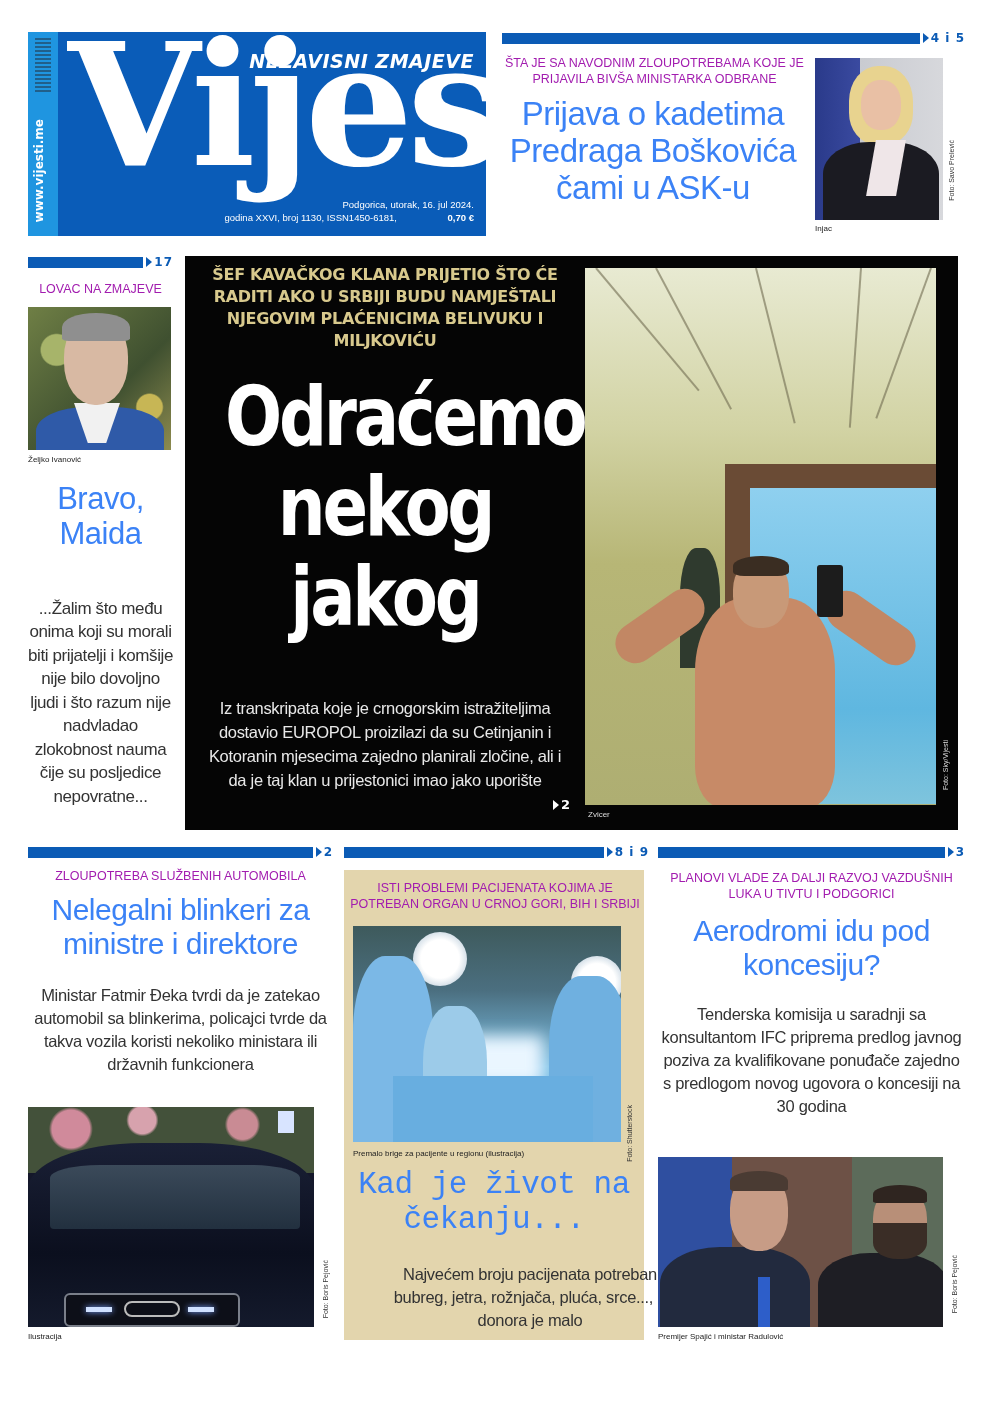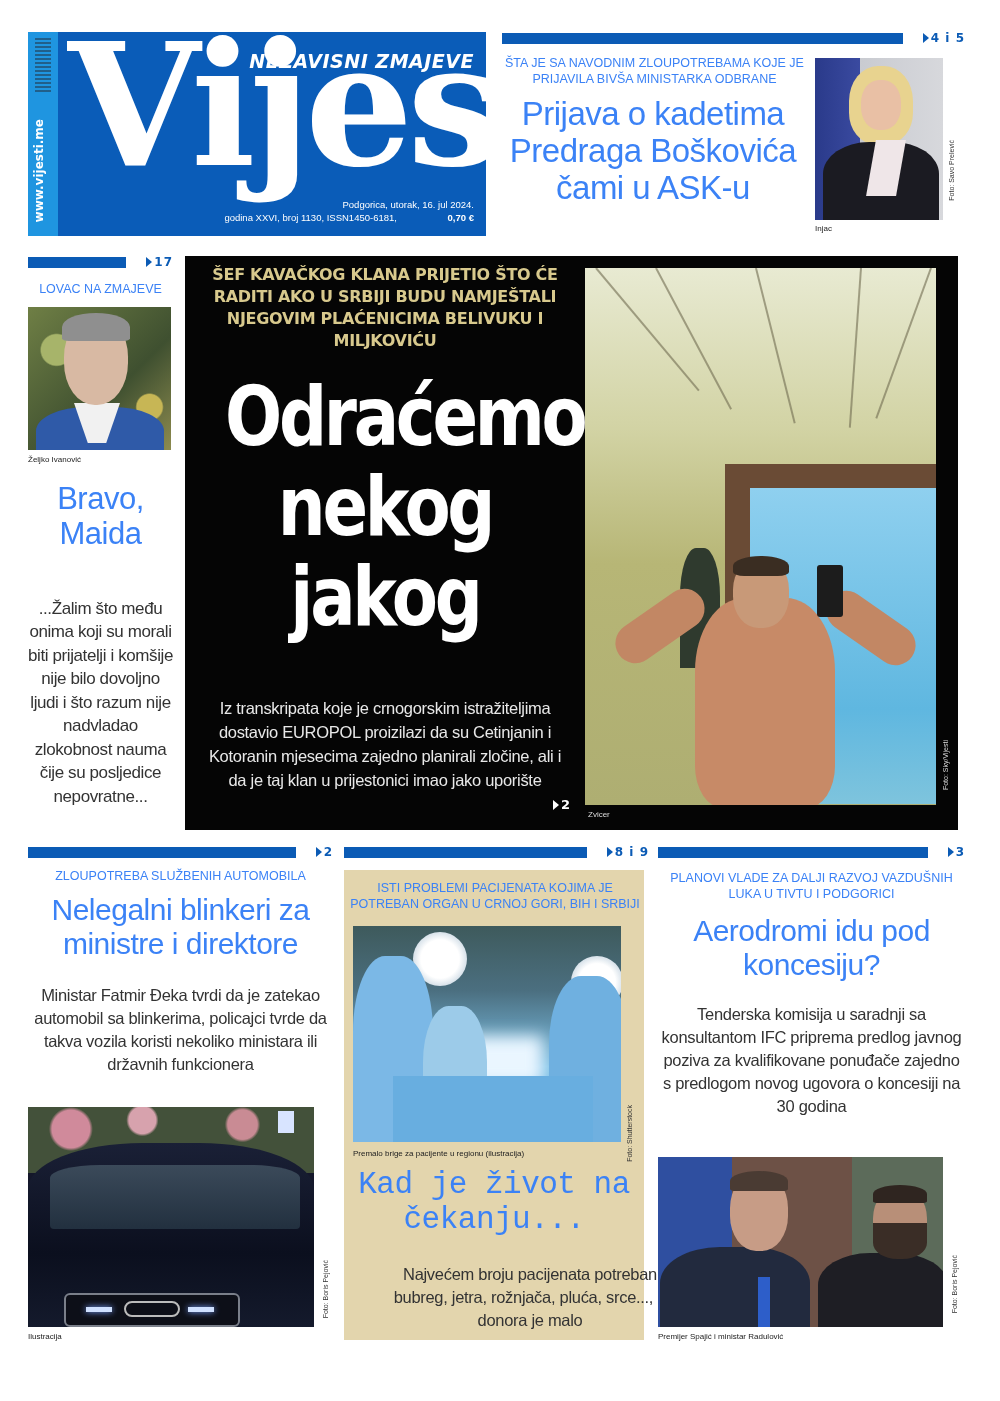--- a/index.html
+++ b/index.html
@@ -4,24 +4,24 @@
   <style>
     * { box-sizing: border-box; margin: 0; padding: 0; }
     html, body { width: 1000px; height: 1401px; background: #ffffff; overflow: hidden; }
     body { position: relative; font-family: "Liberation Sans", sans-serif; color: #111; }
 
     .abs { position: absolute; }
 
     
     .sec-bar { position: absolute; height: 12px; display: flex; align-items: center; }
     .sec-bar .bar { flex: 1; height: 11px; background: #0b5bb5; }
-    .sec-bar .ref { font-family: "DejaVu Sans", sans-serif; font-weight: bold; font-size: 12px; color: #0b5bb5; padding-left: 20px; letter-spacing: 1px; white-space: nowrap; display: flex; align-items: center; }
+    .sec-bar .ref { font-family: "DejaVu Sans", sans-serif; font-weight: bold; font-size: 12px; color: #0b5bb5; padding-left: 3px; letter-spacing: 1px; white-space: nowrap; display: flex; align-items: center; }
     .sec-bar .ref .tri { display: inline-block; width: 0; height: 0; border-top: 5px solid transparent; border-bottom: 5px solid transparent; border-left: 6px solid #0b5bb5; margin-right: 2px; }
 
-    .kicker { font-family: "Liberation Sans Narrow", "Liberation Sans", sans-serif; text-transform: uppercase; font-size: 12.5px; color: #3b82f6; text-align: center; line-height: 1.3; letter-spacing: 0px; }
+    .kicker { font-family: "Liberation Sans Narrow", "Liberation Sans", sans-serif; text-transform: uppercase; font-size: 12.5px; color: #a21caf; text-align: center; line-height: 1.3; letter-spacing: 0px; }
     .headline { font-family: "Liberation Sans", sans-serif; text-align: center; color: #3b82f6; line-height: 1.12; letter-spacing: -0.5px; }
     .deck { font-family: "Liberation Sans", sans-serif; text-align: center; color: #333; line-height: 1.3; }
     .caption { font-size: 8px; color: #222; }
     .credit { font-size: 7px; color: #333; writing-mode: vertical-rl; transform: rotate(180deg); white-space: nowrap; }
 
     
     #masthead { left: 28px; top: 32px; width: 458px; height: 204px; background: #0a5cb8; overflow: hidden; }
     #mast-strip { position: absolute; left: 0; top: 0; width: 30px; height: 204px; background: #1f95e0; }
     #mast-url { position: absolute; left: 4px; bottom: 14px; writing-mode: vertical-rl; transform: rotate(180deg); font-family: "DejaVu Sans", sans-serif; font-weight: bold; font-size: 12px; color: #fff; }
     #mast-barcode { position: absolute; left: 7px; top: 6px; width: 16px; height: 54px; background: repeating-linear-gradient(0deg, #234 0 2px, transparent 2px 4px); opacity: 0.55; }

